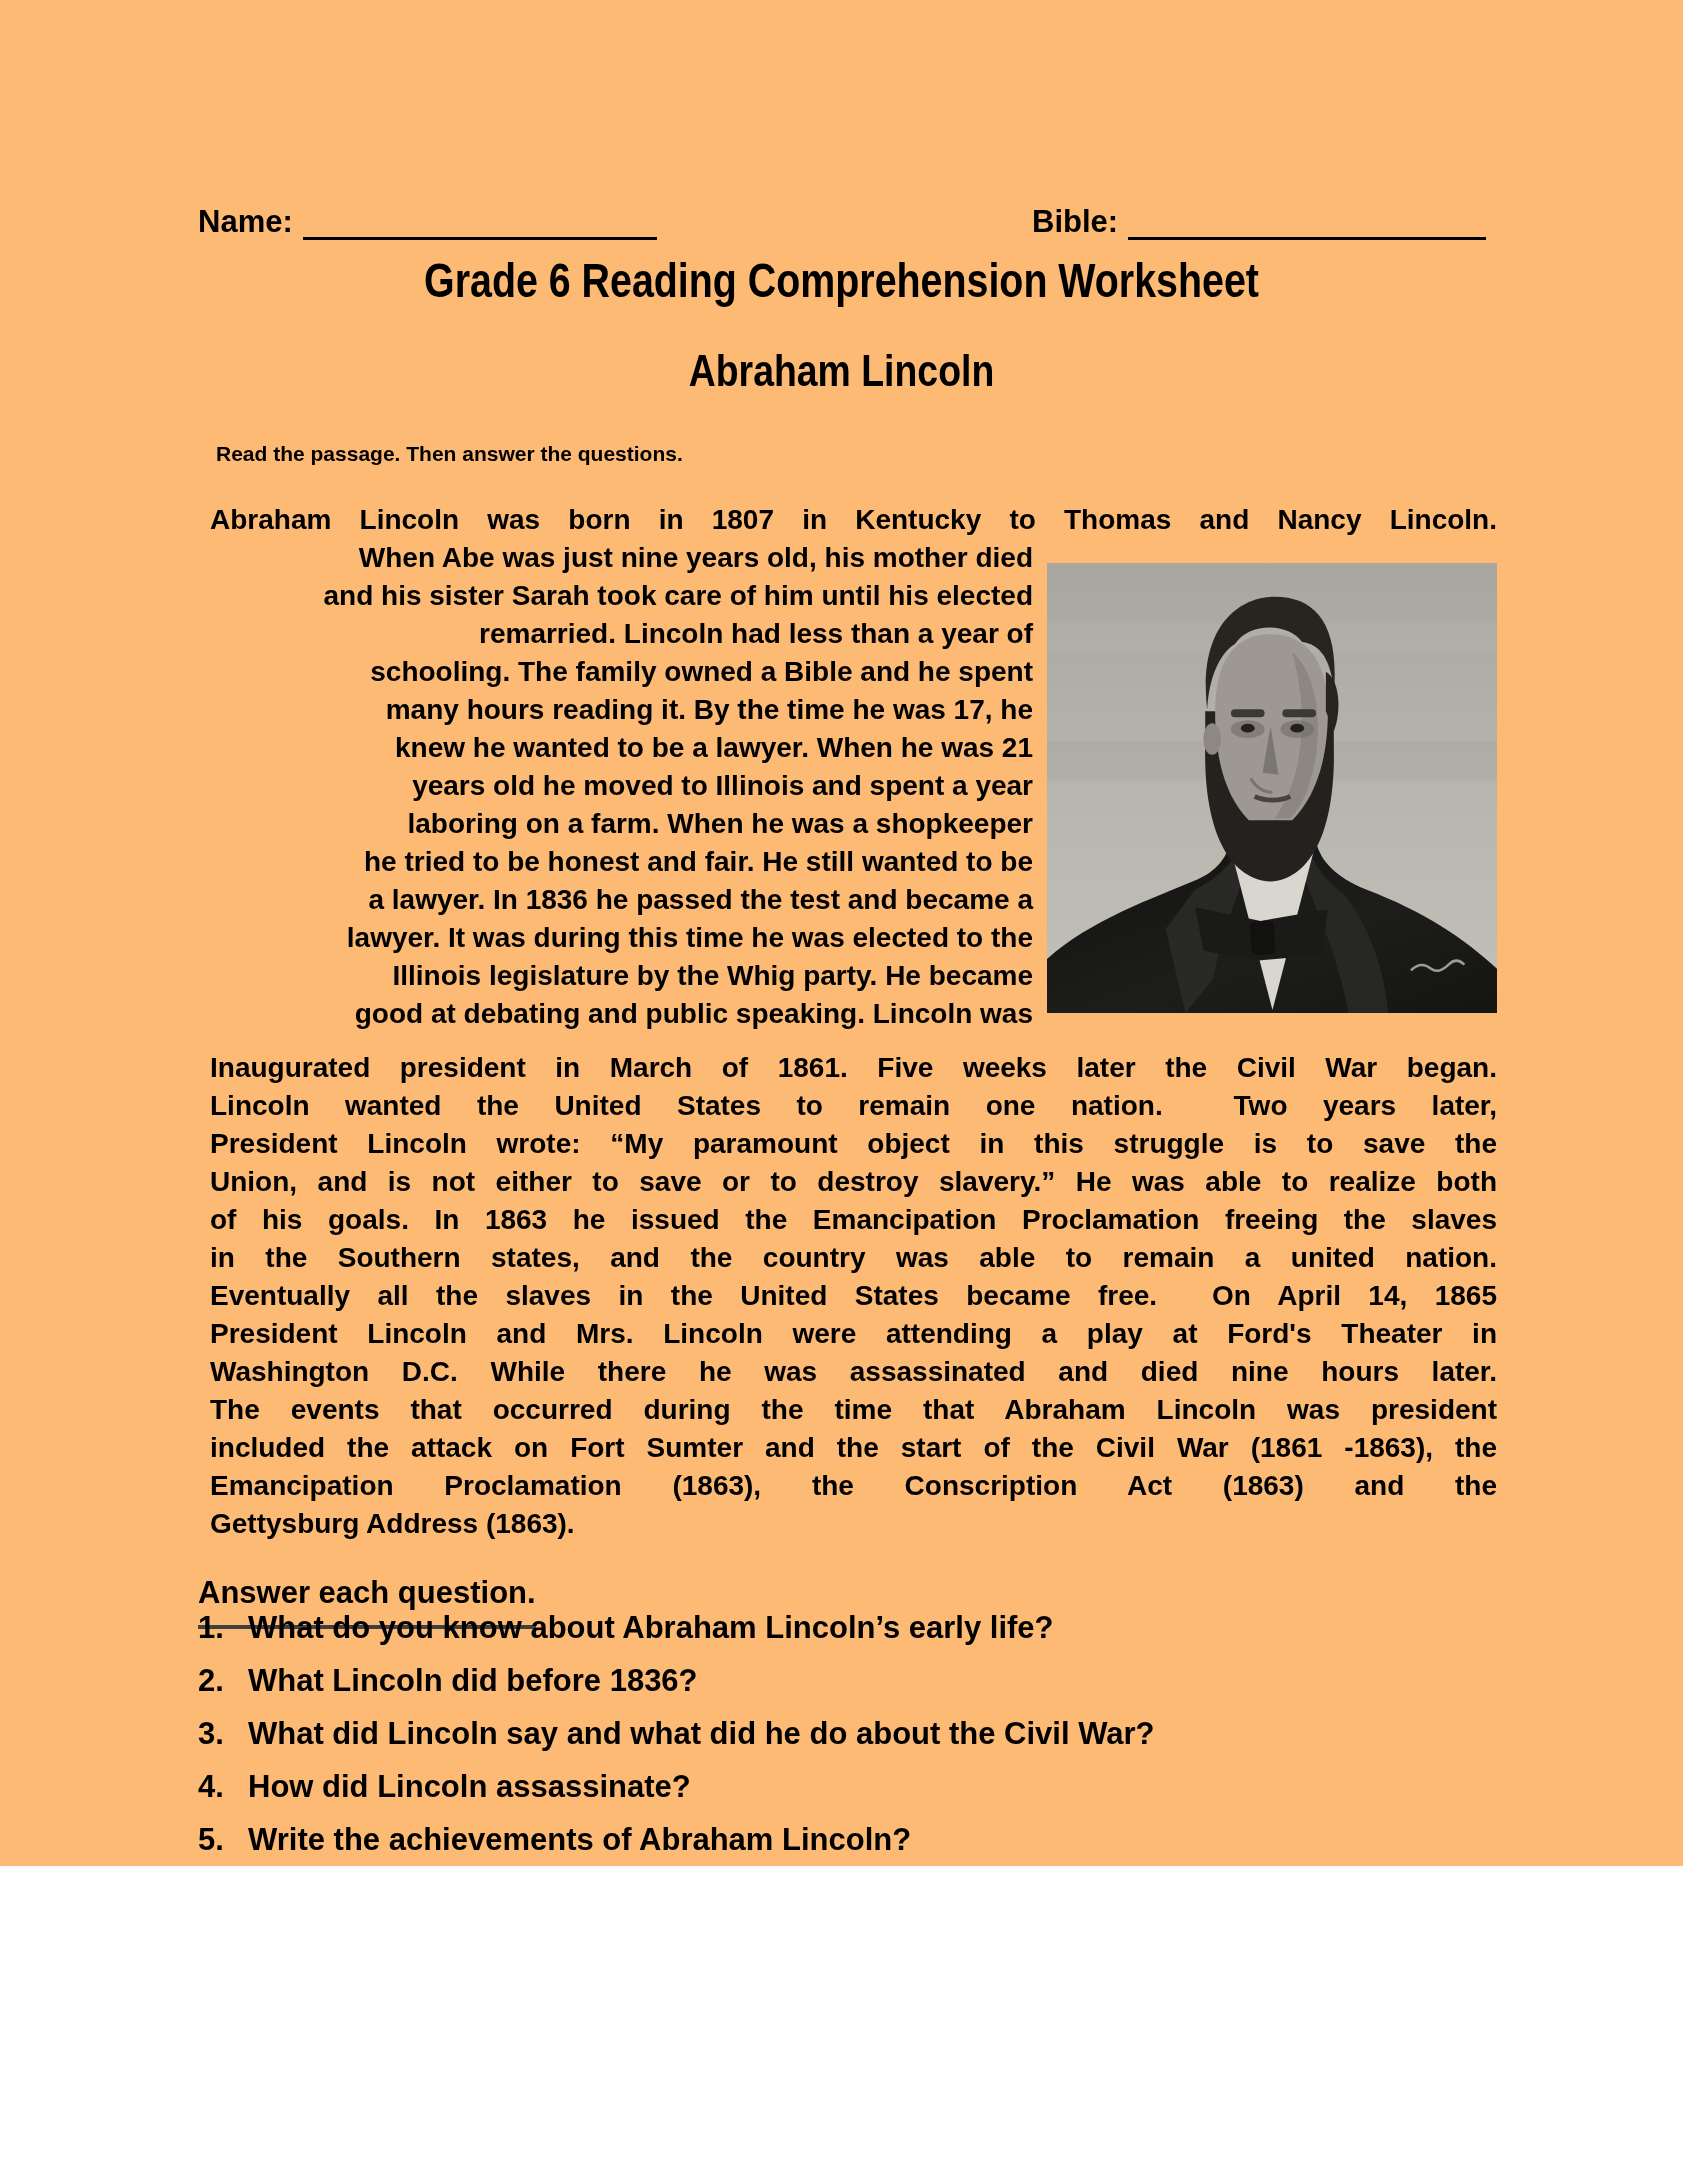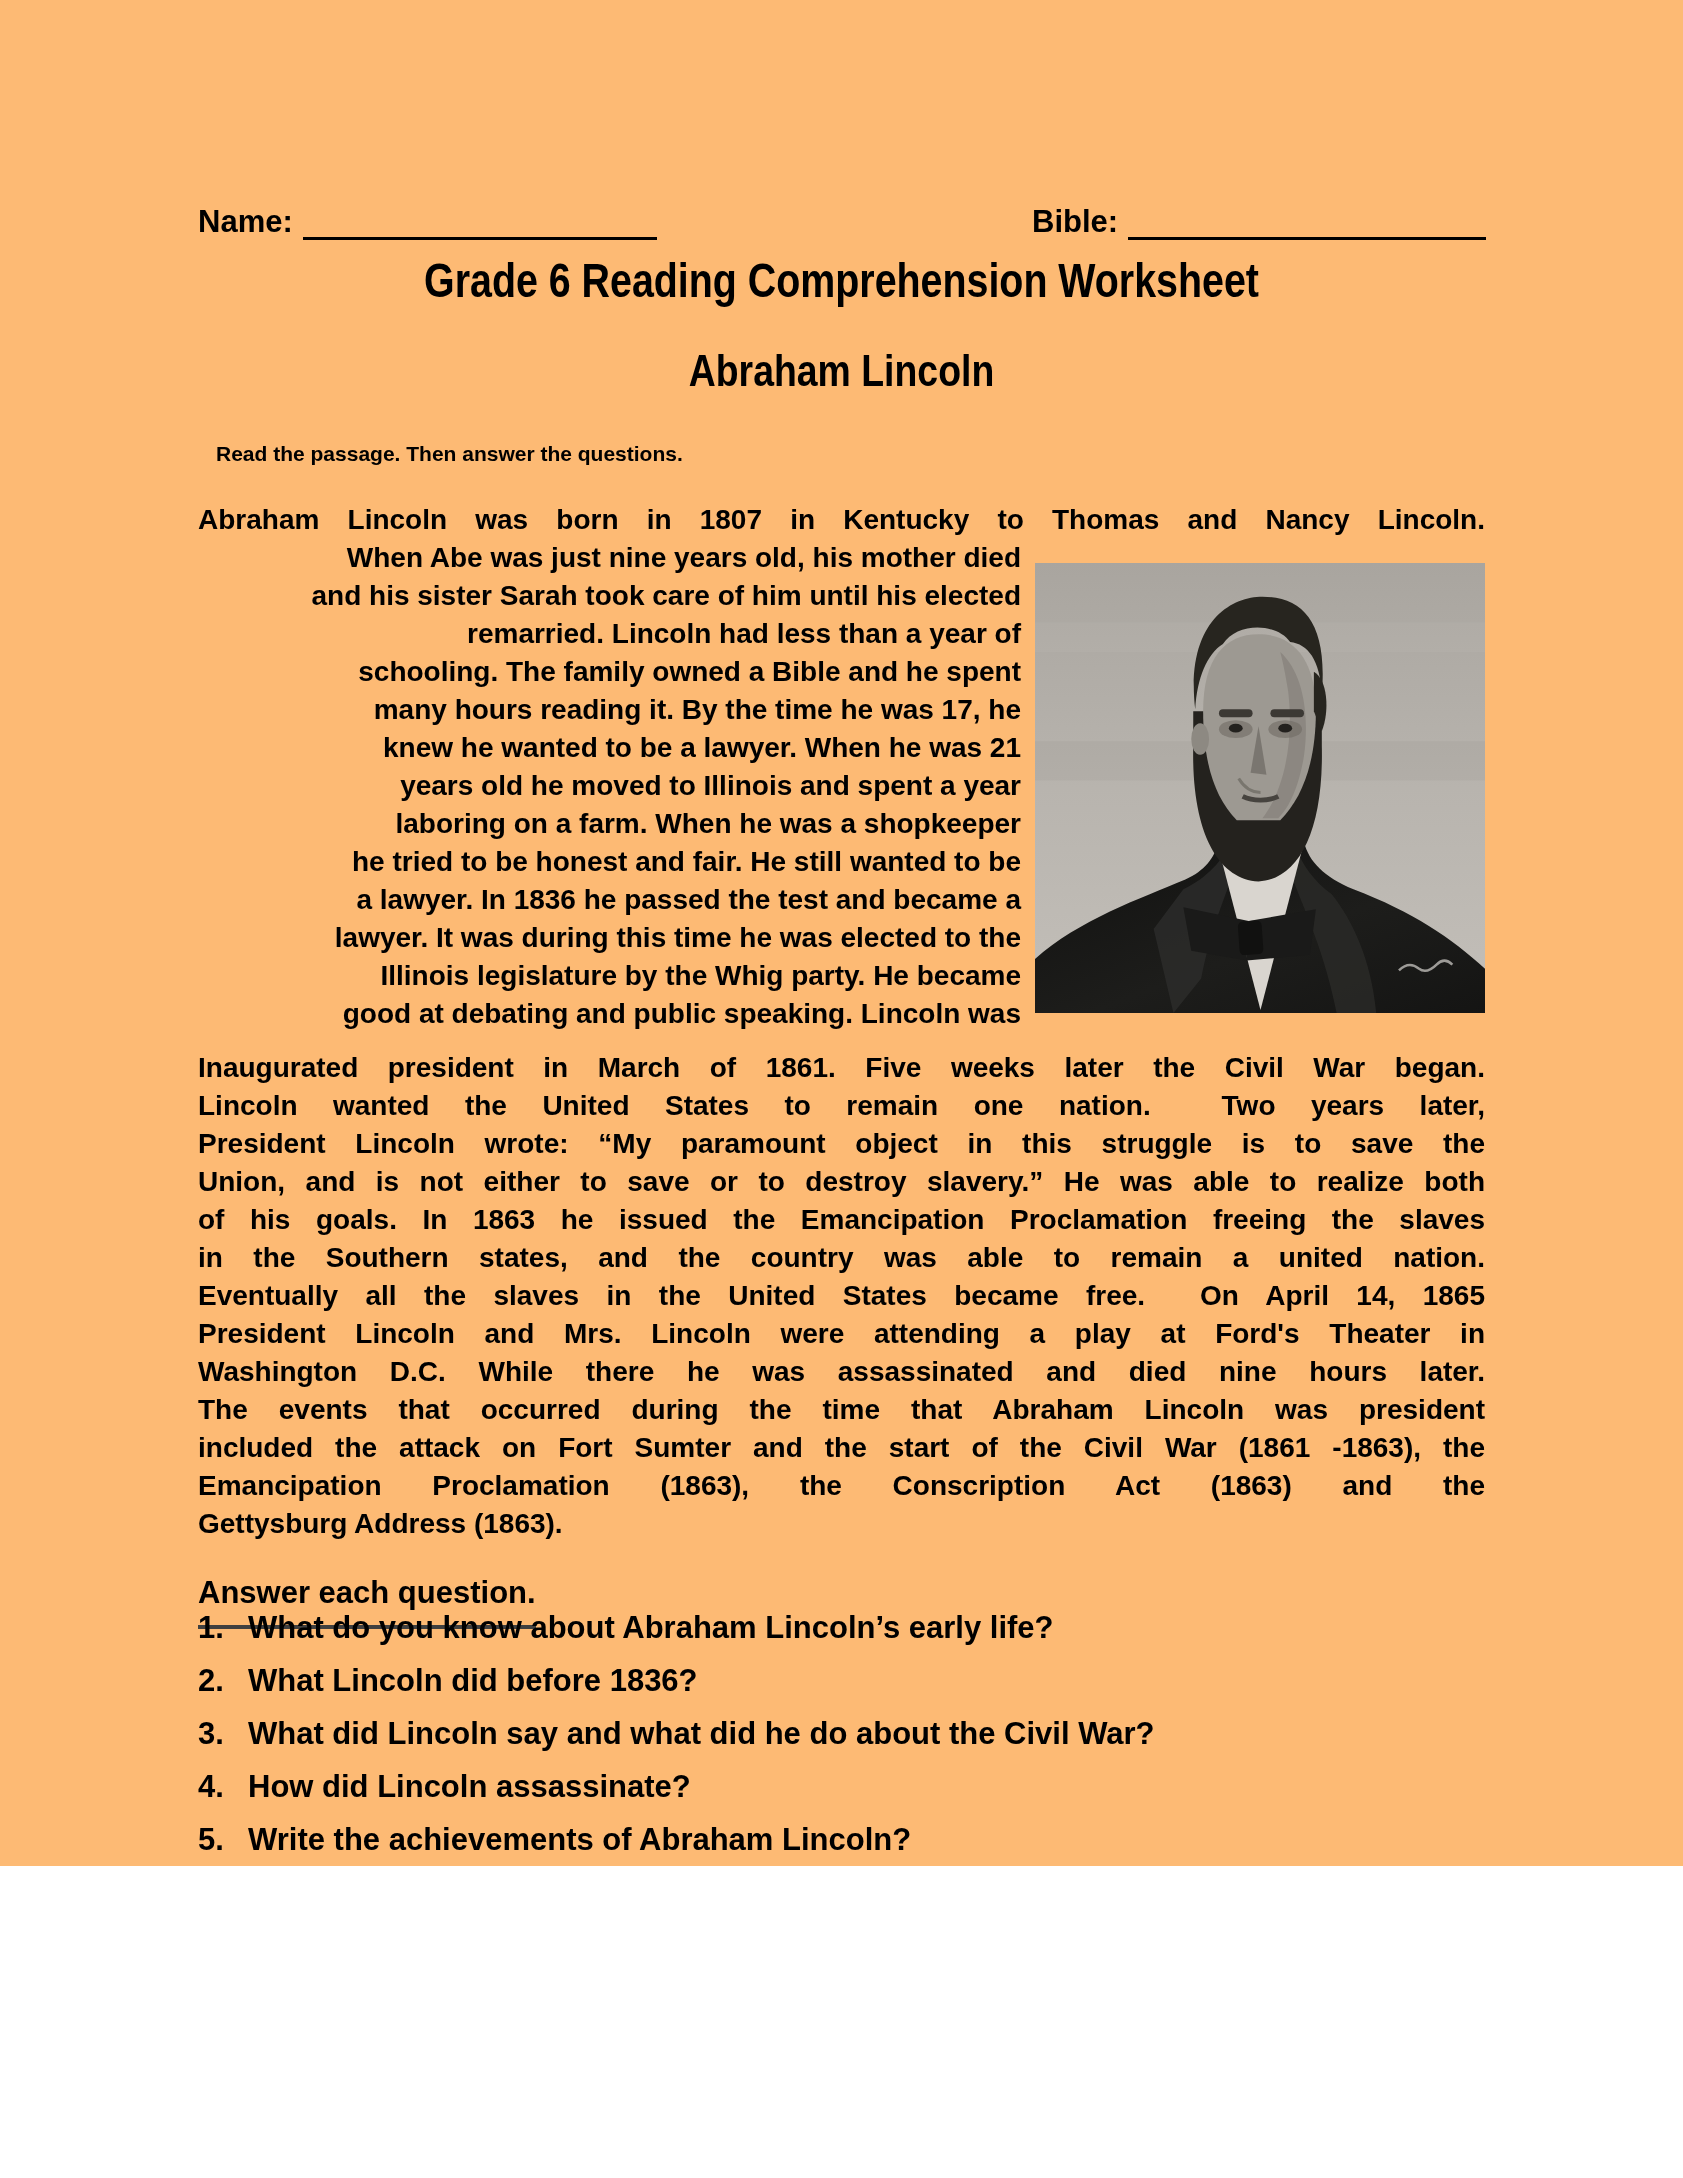--- a/index.html
+++ b/index.html
@@ -29,21 +29,21 @@
     transform:scaleX(.82);transform-origin:50% 50%;
   }
   .doc-subtitle{
     position:absolute;top:347px;left:0;width:1683px;
     text-align:center;font-size:44px;line-height:1.1;
     transform:scaleX(.85);transform-origin:50% 50%;
   }
   .instruction{position:absolute;left:204px;top:442px;font-size:21px;margin-left:12px;}
 
   .passage{
-    position:absolute;left:198px;top:501px;width:1287px;
+    position:absolute;left:210px;top:501px;width:1287px;
     font-size:28px;line-height:38px;
   }
   .jline{text-align:justify;text-align-last:justify;white-space:pre-wrap;}
   .jlast{text-align:left;white-space:pre-wrap;}
   .wline{text-align:right;white-space:pre-wrap;}
   .justified-block{margin-top:16px;}
 
   .lincoln-photo{
     float:right;width:450px;height:450px;margin:24px 0 6px 14px;
     display:block;

